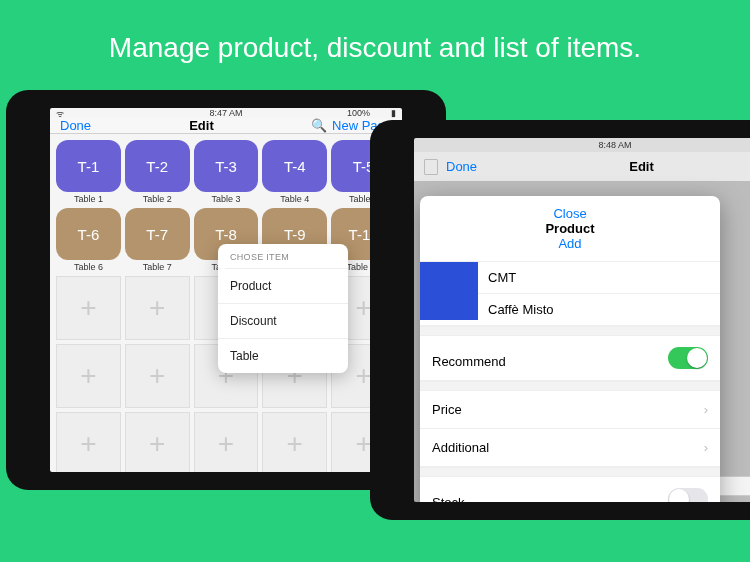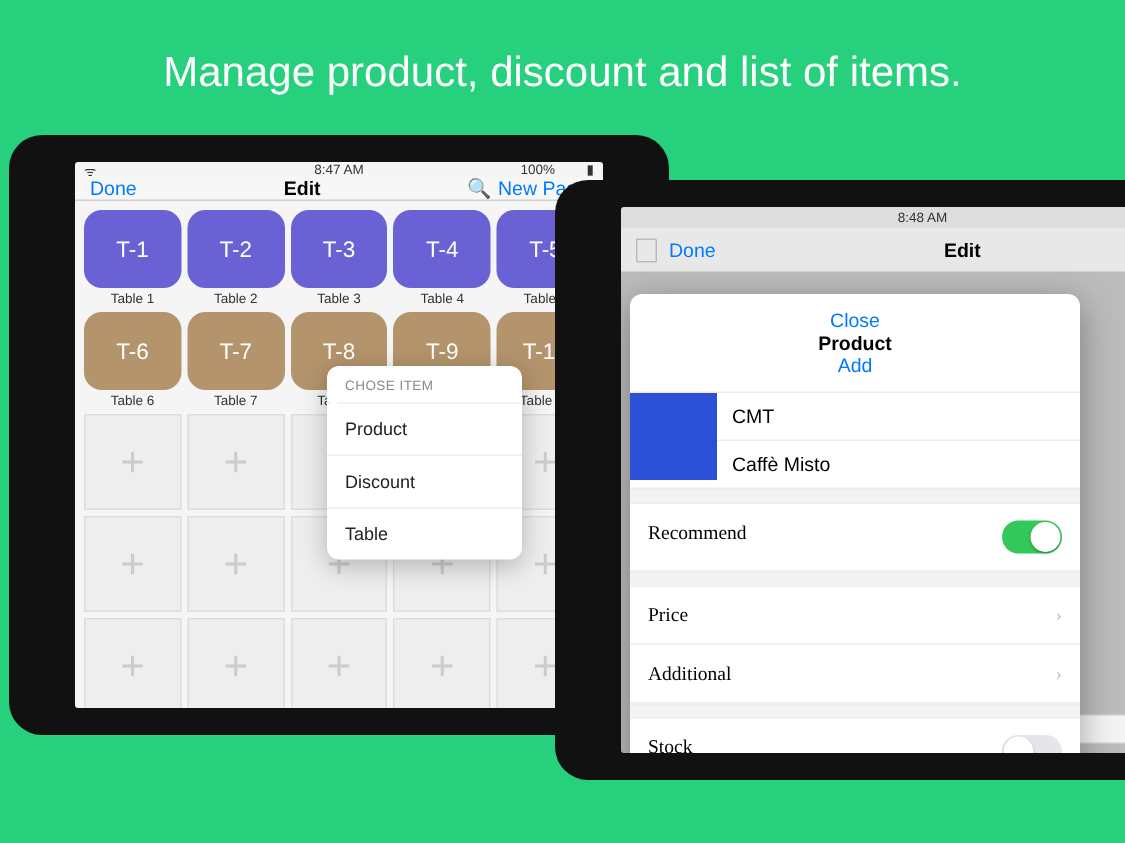--- a/index.html
+++ b/index.html
@@ -155,22 +155,22 @@
   }
   .sheet .prod .thumb{
     width:58px;height:58px;background:#2c4fd8; margin:0;
   }
   .sheet .prod .names{flex:1;}
   .sheet .prod .names div{
     padding:8px 10px; border-bottom:1px solid #eee;
   }
   .sheet .prod .names div:last-child{border-bottom:none;}
   .sheet .line{
-    display:flex; align-items:flex-start; justify-content:space-between;
-    padding:11px 12px; border-bottom:1px solid #eee;font-family:Liberation Serif, serif;
+    display:flex; align-items:flex-end; justify-content:space-between;
+    padding:11px 12px; border-bottom:1px solid #eee;
   }
   .sheet .line .chev{color:#c0c0c0;}
   .toggle{
     width:40px;height:22px;border-radius:11px;position:relative;
   }
   .toggle.on{background:#34c759;}
   .toggle.off{background:#e5e5ea;}
   .toggle .knob{
     position:absolute;top:1px;width:20px;height:20px;border-radius:50%;
     background:#fff;box-shadow:0 1px 2px rgba(0,0,0,.3);

